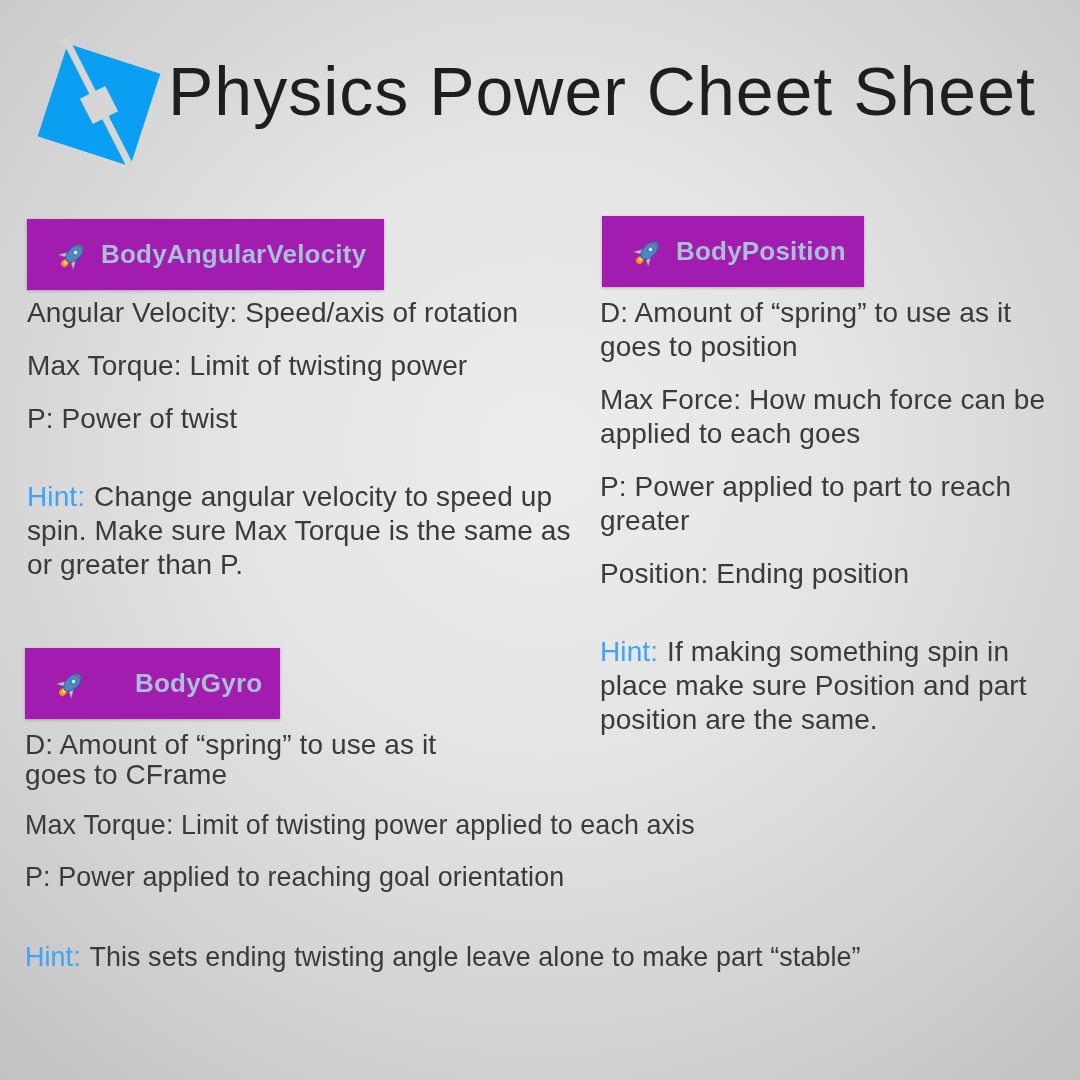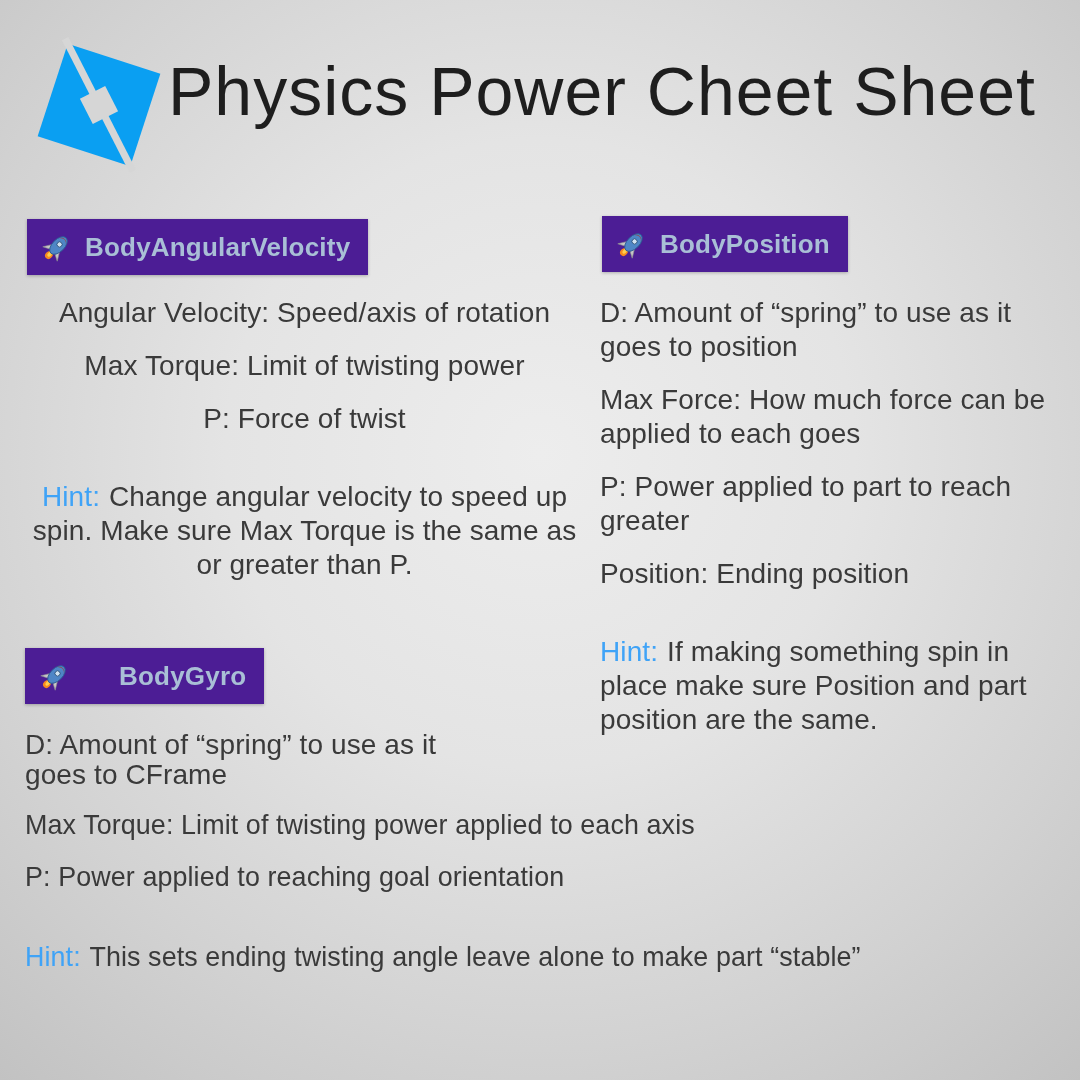--- a/index.html
+++ b/index.html
@@ -22,41 +22,41 @@
   .page-title {
     position: absolute; left: 140px; top: 22px;
     font-size: 68px; font-weight: 300; letter-spacing: 1px;
     color: #1e1e1e; white-space: nowrap;
   }
 
   
   .badge {
     position: absolute;
     display: inline-flex; align-items: center;
-    background: #4c1d95;
-    height: 56px; padding: 0 18px 0 12px;
+    background: #a21caf;
+    height: 71px; padding: 0 18px 0 28px;
     box-shadow: 0 1px 3px rgba(0,0,0,0.25);
   }
   .badge .rocket { width: 36px; height: 36px; margin-right: 10px; flex: 0 0 auto; }
   .badge .badge-label {
     font-size: 26px; font-weight: 700; color: #a9bfd6; letter-spacing: 0.2px;
     white-space: nowrap;
   }
 
   
   .txt p {
     margin: 0 0 19px 0;
     font-size: 28px; font-weight: 300;
     line-height: 34px; color: #3a3a3a;
     letter-spacing: 0.1px;
   }
   .hint { margin-top: 44px !important; }
   .hint .hint-label { color: var(--accent, #3fa3f7); margin-right: 9px; }
 
-  #col-left-top   { position: absolute; left: 17px;  top: 296px; width: 575px; text-align: center; }
+  #col-left-top   { position: absolute; left: 27px;  top: 296px; width: 575px; }
   #col-right      { position: absolute; left: 600px; top: 296px; width: 478px; }
   #col-left-bottom{ position: absolute; left: 25px;  top: 730px; width: 965px; }
 
   #col-left-bottom p:first-of-type { max-width: 470px; line-height: 30px; }
   #col-left-bottom p { margin-bottom: 18px; }
   #col-left-bottom .condensed { transform: scaleX(0.96); transform-origin: 0 50%; white-space: nowrap; }
   #col-left-bottom .hint { margin-top: 46px !important; }
 
   #badge-bav  { left: 27px;  top: 219px; }
   #badge-bp   { left: 602px; top: 216px; }
@@ -120,21 +120,21 @@
       <path d="M8.5 7 Q12 2.2 15.5 7 Q13.8 5 12 5 Q10.2 5 8.5 7 Z" fill="#a33b2e"></path>
       <circle cx="12" cy="9.6" r="1.7" fill="#cfe2f2" stroke="#24476b" stroke-width="0.5"></circle>
     </g>
   </svg>
   <span class="badge-label">BodyGyro</span>
 </div>
 
 <div class="txt" id="col-left-top">
   <p>Angular Velocity: Speed/axis of rotation</p>
   <p>Max Torque: Limit of twisting power</p>
-  <p>P: Force of twist</p>
+  <p>P: Power of twist</p>
   <p class="hint">
     <span class="hint-label">Hint:</span><span>Change angular velocity to speed up spin. Make sure Max Torque is the same as or greater than P.</span>
   </p>
 </div>
 
 <div class="txt" id="col-right">
   <p>D: Amount of “spring” to use as it goes to position</p>
   <p>Max Force: How much force can be applied to each goes</p>
   <p>P: Power applied to part to reach greater</p>
   <p>Position: Ending position</p>

